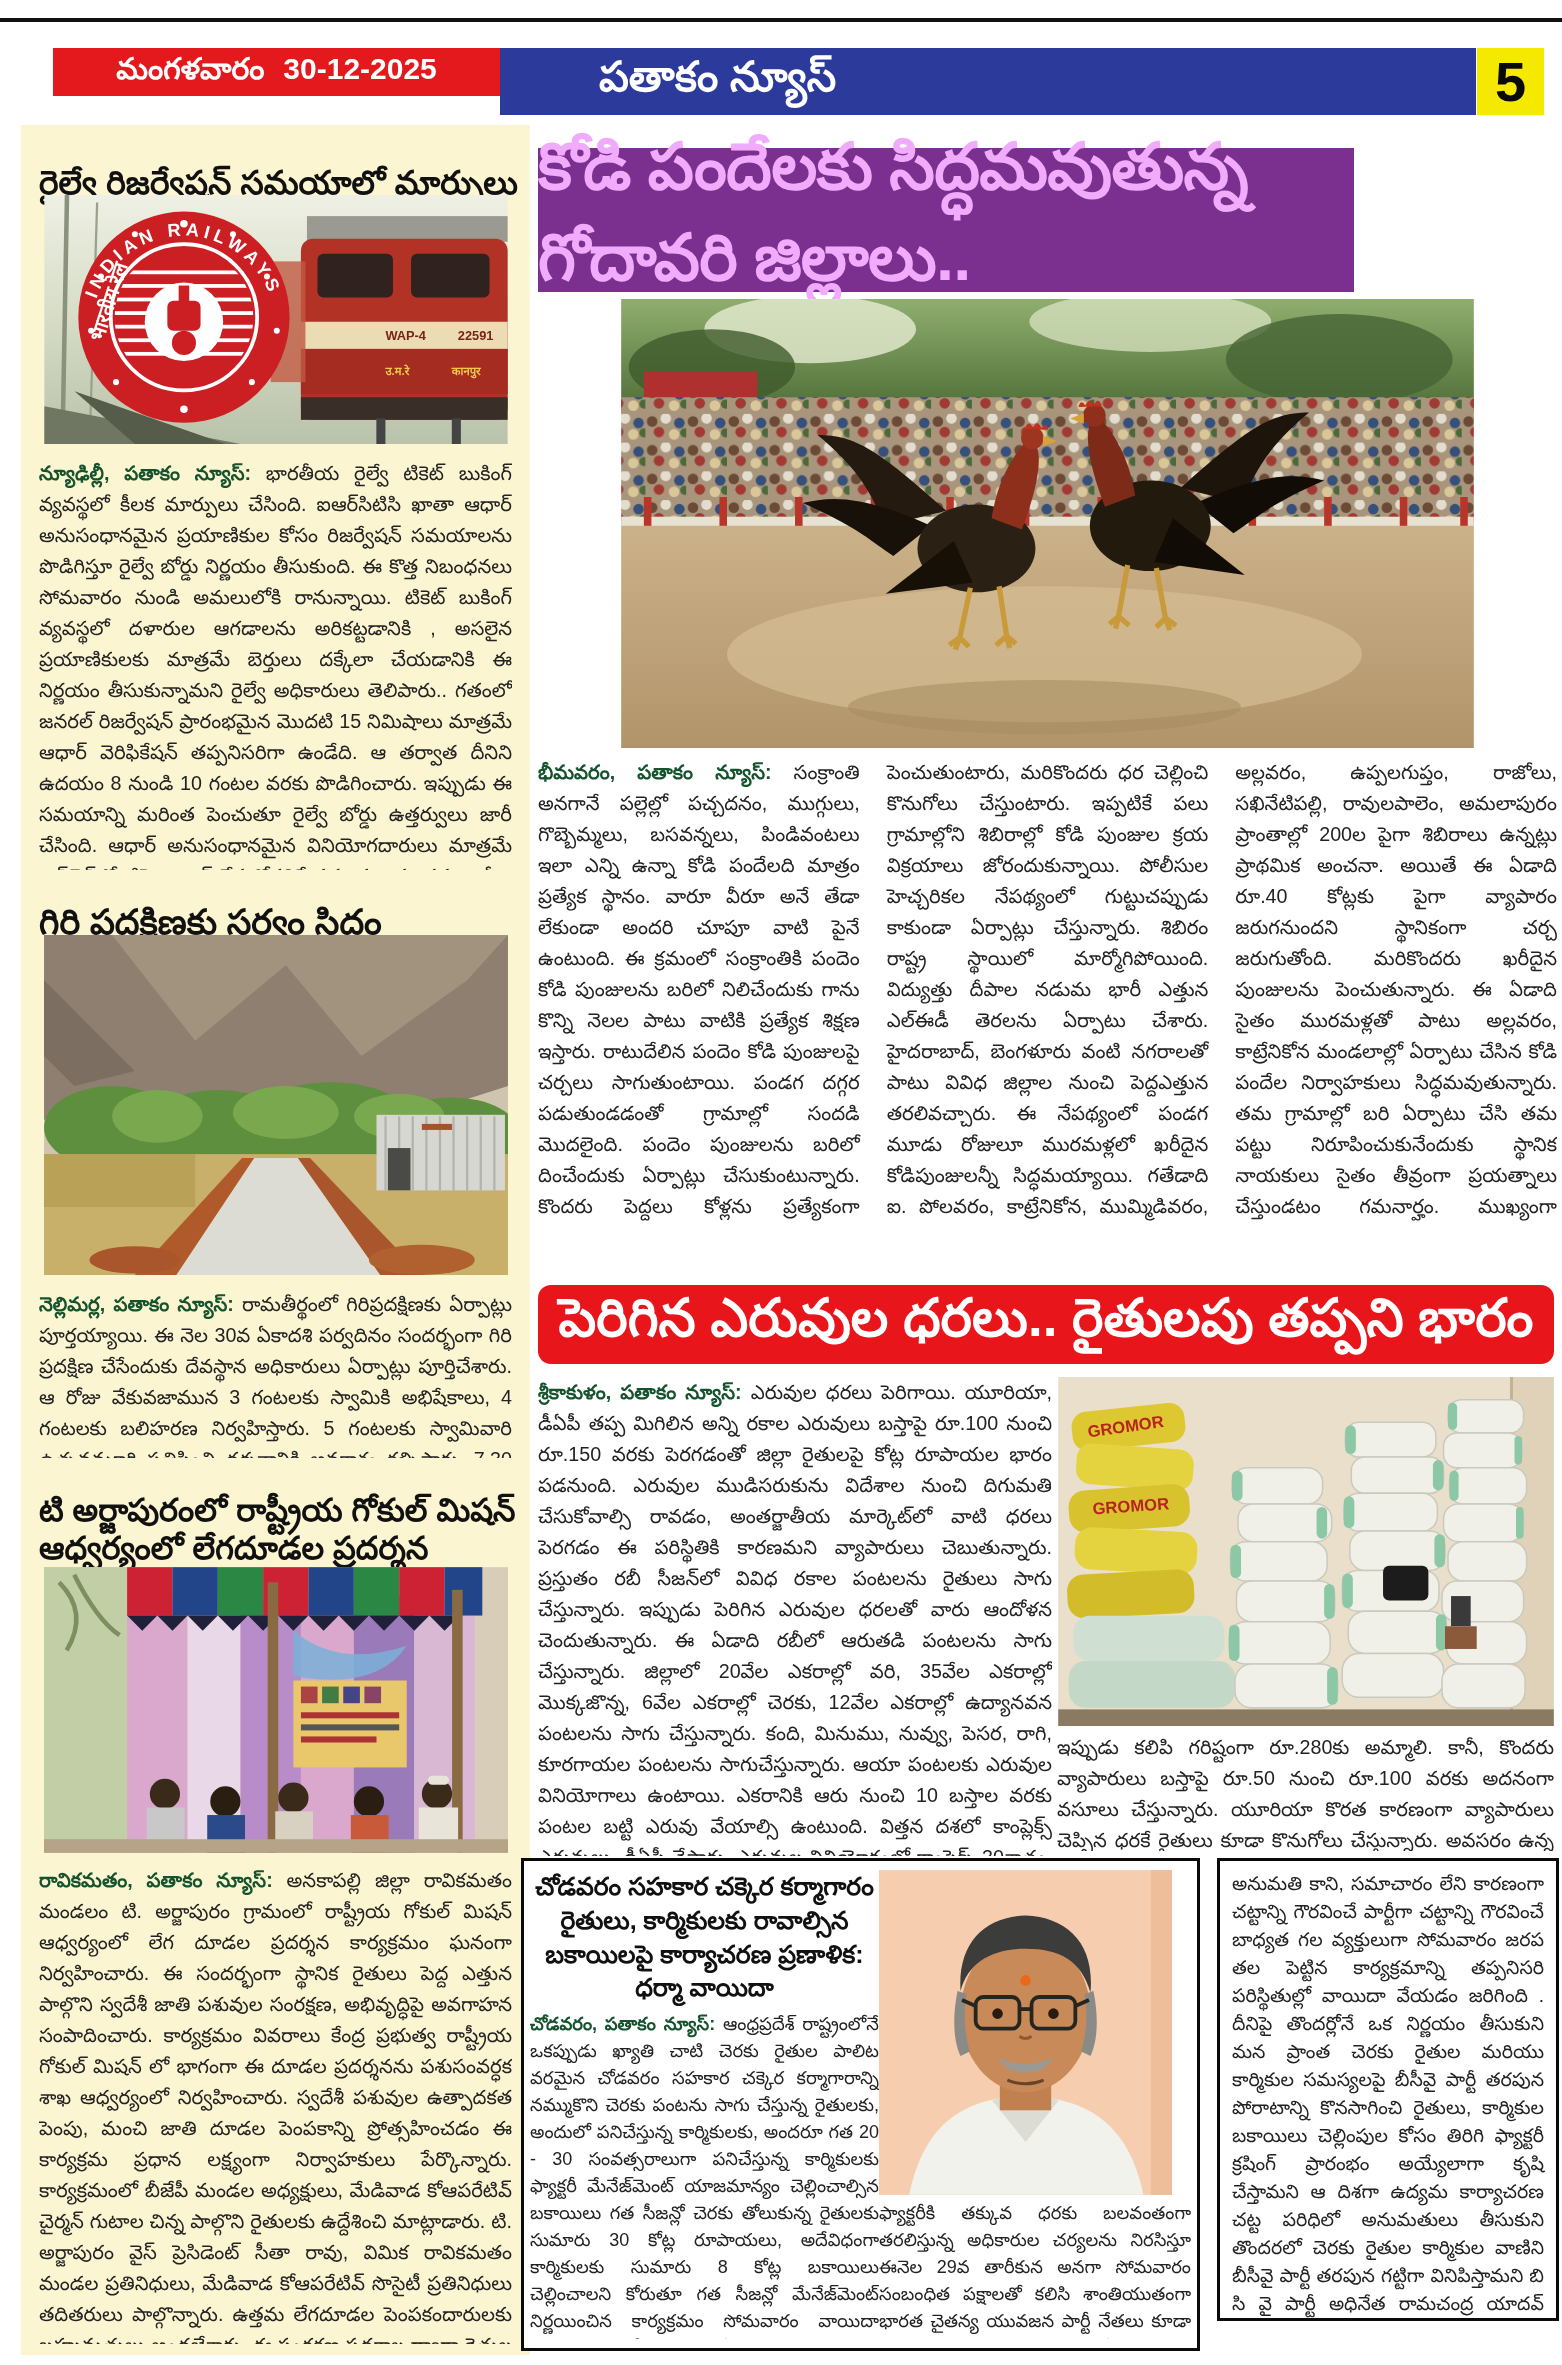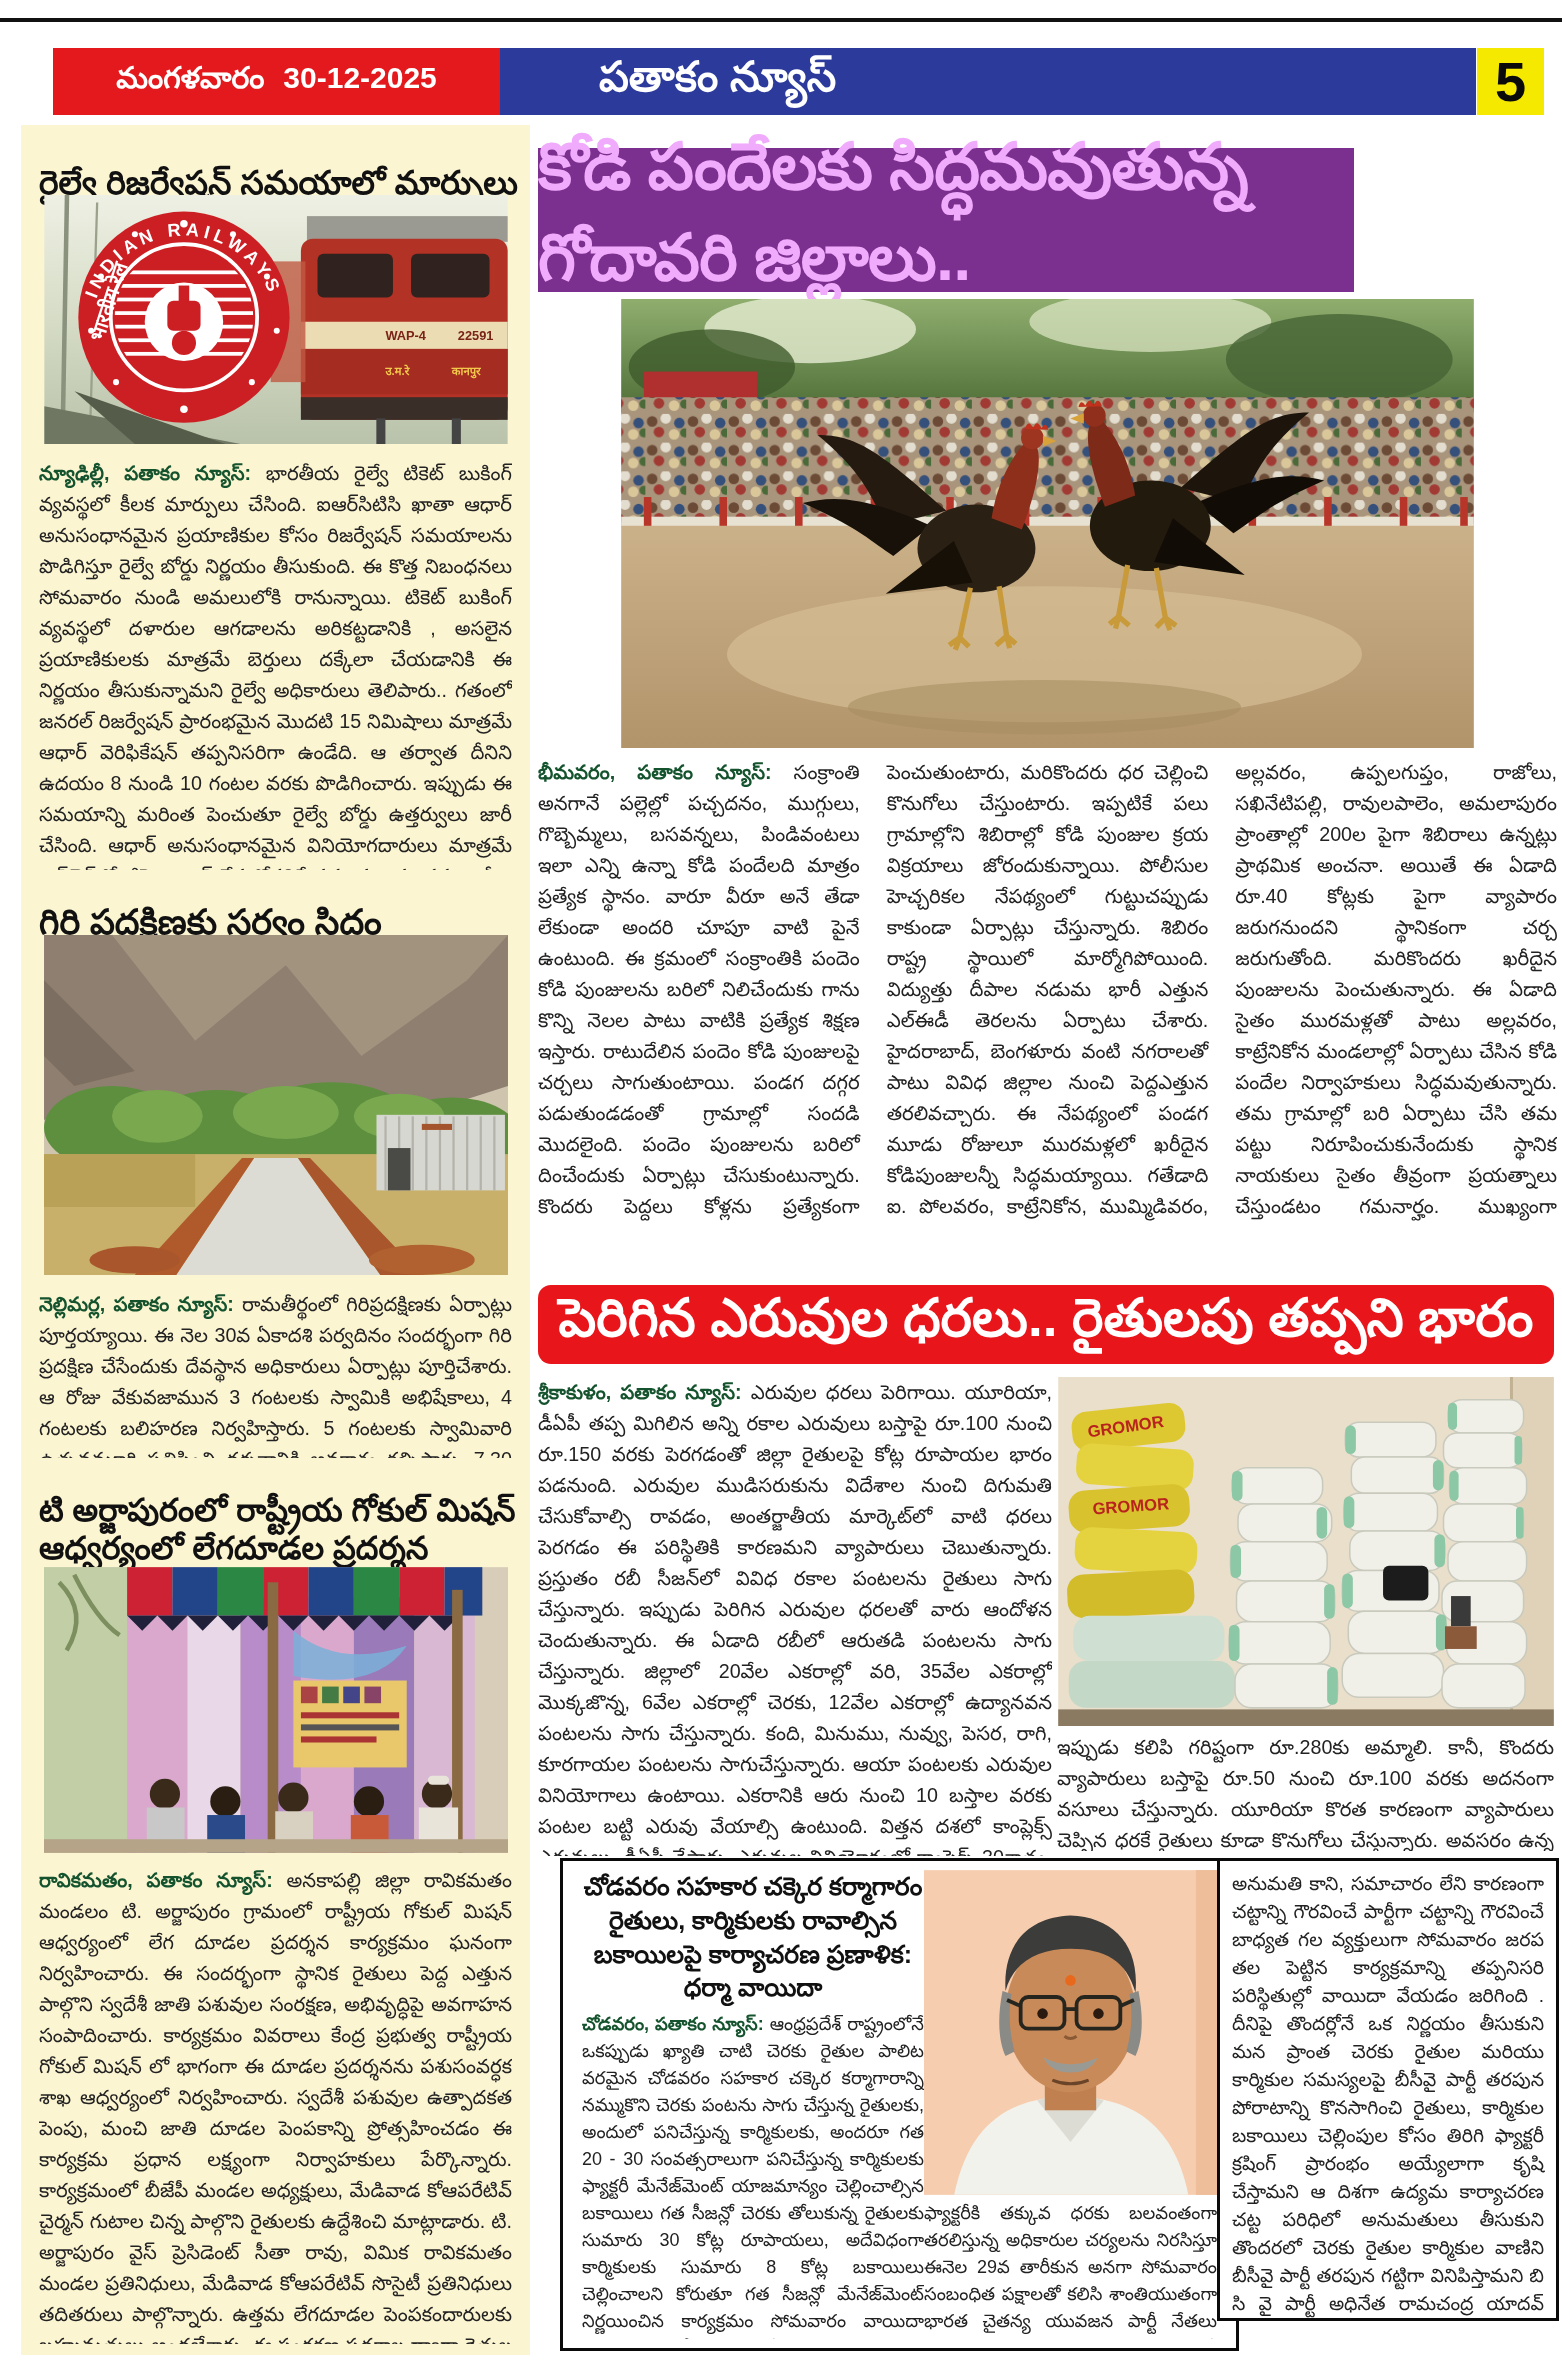--- a/index.html
+++ b/index.html
@@ -1,41 +1,41 @@
 <!DOCTYPE html>
 <html style="font-size:12px"><head>
 <meta charset="utf-8">
 <style>
   html,body{margin:0;padding:0;background:#e8e8e8;}
   .page{position:relative;width:1562px;height:2366px;background:#ffffff;overflow:hidden;
         font-family:"Liberation Sans","DejaVu Sans",sans-serif;color:#1b1b1b;}
   .abs{position:absolute;box-sizing:border-box;}
   .toprule{left:0;top:18px;width:1562px;height:3.8px;background:#111;}
   
-  .hdr-date{left:53px;top:48px;width:447px;height:67px;background:#e3191d;color:#fff;
+  .hdr-date{left:53px;top:48px;width:447px;height:48px;background:#e3191d;color:#fff;
             font-size:30px;font-weight:bold;display:flex;align-items:center;justify-content:center;word-spacing:10.6px;}
   .hdr-mast{left:500px;top:48px;width:976px;height:67px;background:#2b3a9b;color:#fff;
             font-size:42px;font-weight:bold;display:flex;align-items:center;padding-left:99px;}
   .hdr-page{left:1477px;top:48px;width:67px;height:67px;background:#f6e900;color:#0a0a0a;
             font-size:56px;font-weight:bold;display:flex;align-items:center;justify-content:center;}
   
   .panel{left:21px;top:125px;width:509px;height:2230px;background:#fcf5d2;}
   .lh{position:absolute;left:18px;right:7.6px;text-align:left;font-weight:bold;color:#111;line-height:1.2;}
   .body-txt{position:absolute;font-size:19.7px;line-height:31px;text-align:justify;overflow:hidden;color:#222;}
   .dateline{font-weight:bold;color:#14532d;}
   .photo{position:absolute;overflow:hidden;}
   
   .purple-band{left:538px;top:148px;width:816px;height:144px;background:#7b2f8e;color:#f0abfc;
                display:flex;align-items:center;justify-content:center;font-size:65px;font-weight:800;letter-spacing:-0.8px;}
   .main-cols{left:538px;top:757px;width:1019px;height:493px;column-count:3;column-gap:27px;column-fill:auto;
              font-size:19.7px;line-height:31px;text-align:justify;overflow:hidden;color:#222;}
   .red-band{left:538px;top:1285px;width:1016px;height:79px;background:#e8151b;color:#fff;
             display:flex;align-items:center;justify-content:center;font-size:53px;font-weight:800;border-radius:13px;}
   .box{border:3px solid #0a0a0a;background:#fff;}
-  .chq-box{left:560px;top:1858px;width:679px;height:493px;display:flex;padding:9px 19px;}
+  .chq-box{left:521px;top:1858px;width:679px;height:493px;display:flex;padding:9px 6px;}
   .chq-left{width:349px;display:flex;flex-direction:column;}
   .chq-head{font-size:25px;font-weight:bold;text-align:center;line-height:1.35;color:#111;}
   .chq-body{font-size:18px;line-height:27px;text-align:justify;overflow:hidden;flex:1;margin-top:6px;color:#222;}
   .chq-right{flex:1;display:flex;flex-direction:column;}
   .cont-box{left:1217px;top:1858px;width:342px;height:463px;padding:9px 12px;font-size:19px;line-height:28px;
             text-align:justify;overflow:hidden;color:#222;}
   svg text{font-family:"Liberation Sans","DejaVu Sans",sans-serif;}
 </style>
 </head>
 <body>

